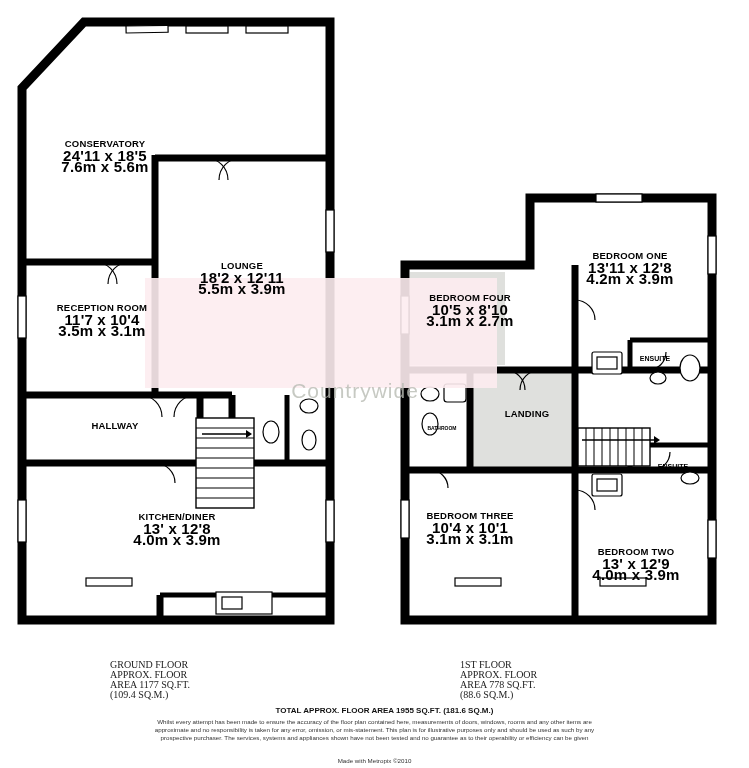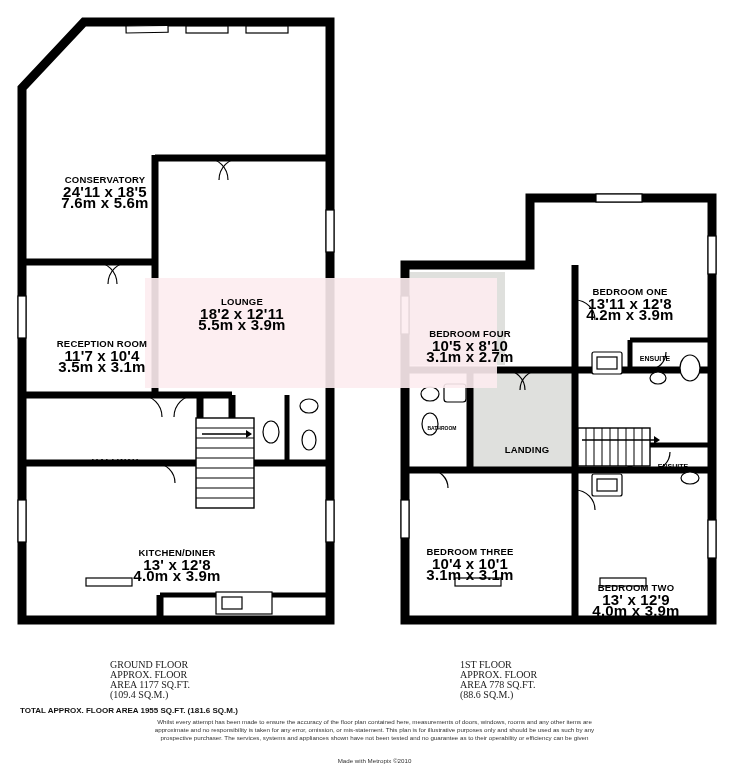--- a/index.html
+++ b/index.html
@@ -14,21 +14,21 @@
   .plan{position:absolute;left:0;top:0;width:749px;height:768px;}
   .room-label{
     position:absolute;
     text-align:center;
     font-size:9px;
     line-height:11.5px;
     font-weight:bold;
     letter-spacing:.2px;
     white-space:nowrap;
   }
-  .room-label .nm{font-size:9.5px;margin-top:36px;}
+  .room-label .nm{font-size:9.5px;}
   .room-label .dim{font-weight:bold;font-size:15px;}
   .small-label{
     position:absolute;
     font-size:5px;
     font-weight:bold;
     text-align:center;
     white-space:nowrap;
   }
   .footer-block{
     position:absolute;
@@ -42,21 +42,21 @@
     position:absolute;
     left:0;right:0;
     text-align:center;
     font-size:6.2px;
     line-height:8px;
     color:#333;
   }
   .total-line{
     position:absolute;
     left:0;right:0;
-    text-align:left;
+    text-align:center;
     font-size:8px;
     font-weight:bold;
     color:#111;
     padding-left:20px;
   }
   .watermark{
     position:absolute;
     left:145px;top:375px;
     width:420px;
     text-align:center;
@@ -240,20 +240,21 @@
     <g fill="#fff" stroke="#000" stroke-width="1.2">
       <rect x="592" y="474" width="30" height="22" rx="2"></rect>
       <rect x="597" y="479" width="20" height="12"></rect>
       <ellipse cx="690" cy="478" rx="9" ry="6"></ellipse>
     </g>
   </g>
 </svg>
 
 <div class="wm-band"></div>
 <div class="watermark">
+  <div class="wm-sub">Countrywide</div>
 </div>
 
 <div class="room-label" style="left:35px;top:138px;width:140px;">
   <div class="nm">CONSERVATORY</div>
   <div class="dim">24'11 x 18'5</div>
   <div class="dim">7.6m x 5.6m</div>
 </div>
 
 <div class="room-label" style="left:177px;top:260px;width:130px;">
   <div class="nm">LOUNGE</div>

